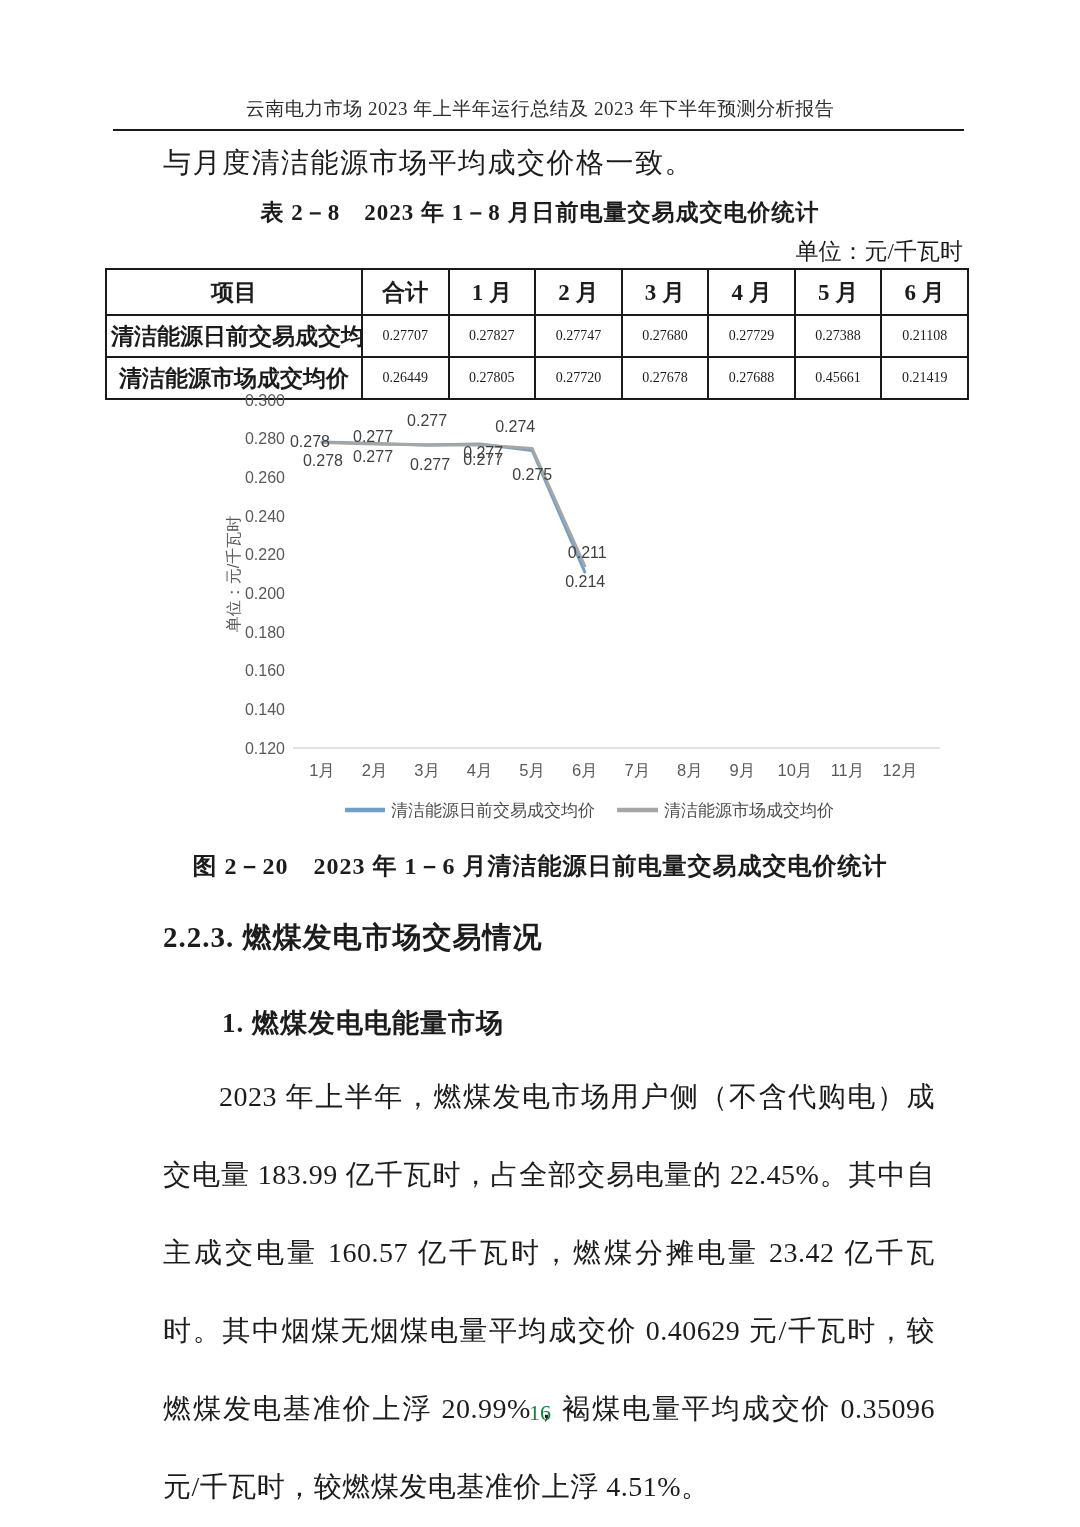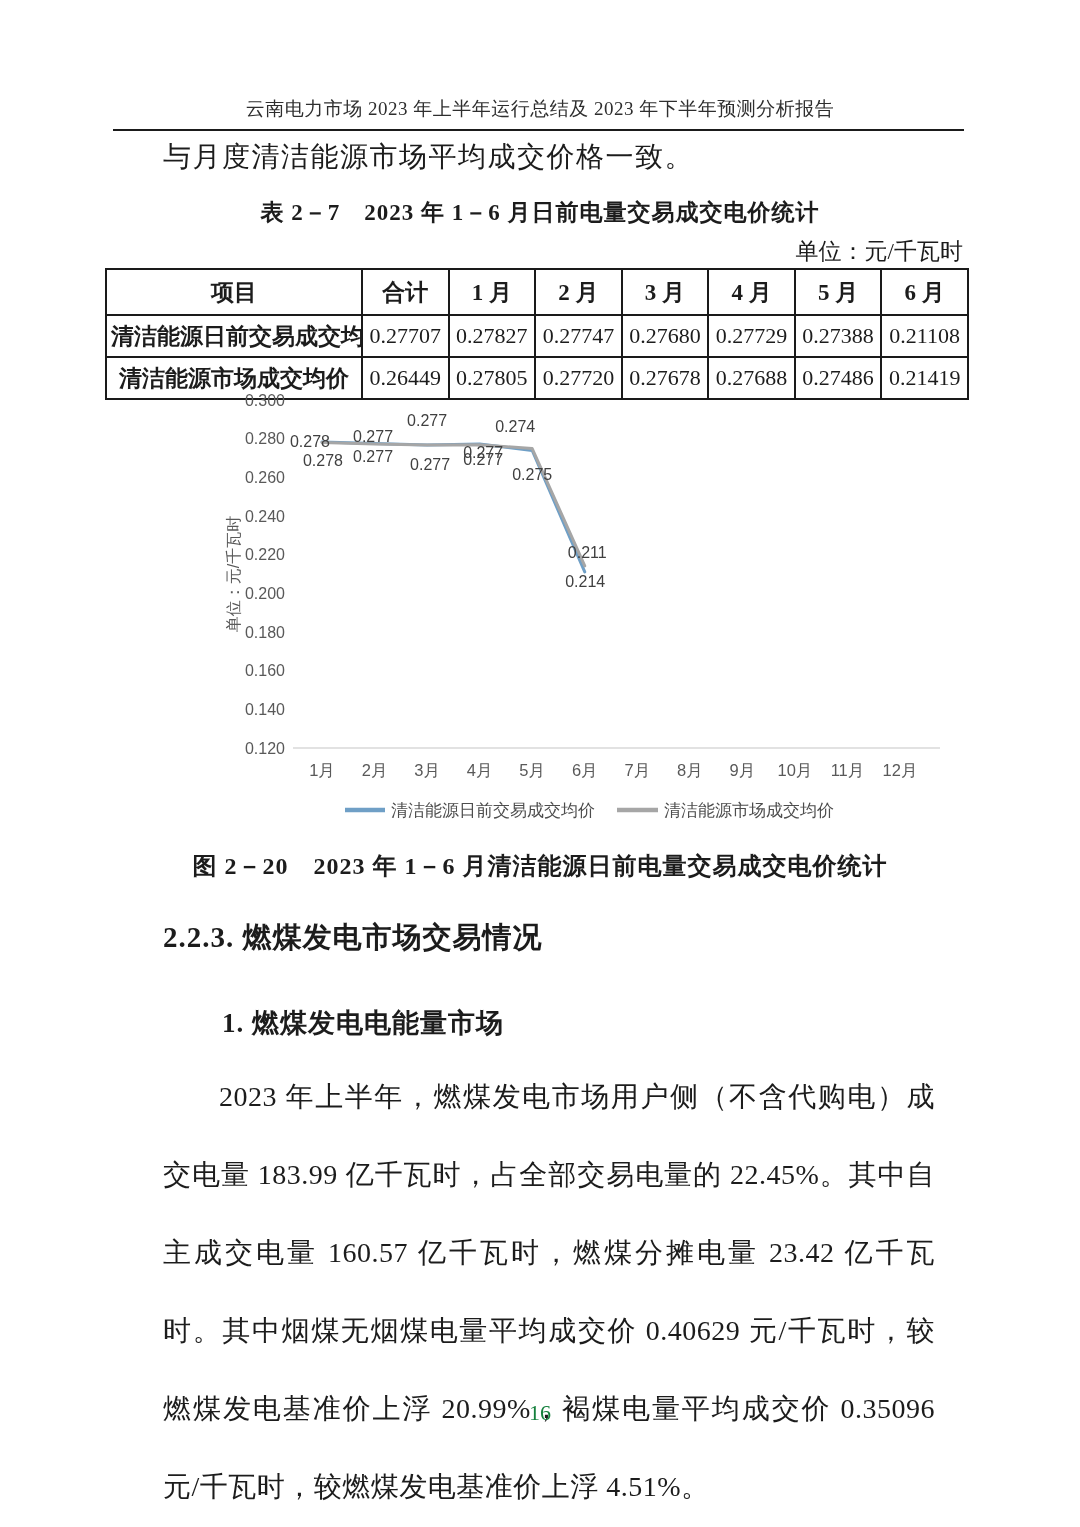--- a/index.html
+++ b/index.html
@@ -5,36 +5,36 @@
   html,body{margin:0;padding:0;}
   body{
     width:1080px;height:1527px;background:#ffffff;position:relative;
     font-family:"Liberation Serif","DejaVu Serif",serif;color:#1c1c1c;
   }
   .header-title{
     position:absolute;top:96px;left:0;width:1080px;text-align:center;
     font-size:19px;color:#2e2e2e;letter-spacing:.5px;
   }
   .header-rule{position:absolute;top:129px;left:113px;width:851px;height:2px;background:#1b1b1b;}
-  .intro{position:absolute;top:138px;left:163px;margin:0;font-size:28px;letter-spacing:1.5px;}
+  .intro{position:absolute;top:144px;left:163px;margin:0;font-size:28px;letter-spacing:1.5px;}
   .table-title{
     position:absolute;top:197px;left:0;width:1080px;text-align:center;
     font-weight:bold;font-size:23px;letter-spacing:1px;
   }
   .unit-note{position:absolute;top:236px;left:0;width:963px;text-align:right;font-size:23px;}
   table.price{
     position:absolute;top:268px;left:105px;width:864px;
     border-collapse:collapse;table-layout:fixed;
   }
   table.price th,table.price td{
     border:2px solid #1a1a1a;text-align:center;vertical-align:middle;padding:4px;
     overflow:hidden;white-space:nowrap;
   }
   table.price th{height:36px;font-size:23px;font-weight:bold;}
-  table.price td{height:32px;font-size:22px;}
+  table.price td{height:32px;font-size:14px;}
   table.price td.rowlabel{font-size:23px;font-weight:bold;}
   .chart-wrap{position:absolute;top:388px;left:200px;width:760px;height:452px;}
   .chart-wrap svg{font-family:"Liberation Sans","DejaVu Sans",sans-serif;}
   .figure-caption{
     position:absolute;top:850px;left:0;width:1080px;text-align:center;
     font-weight:bold;font-size:24px;letter-spacing:1px;
   }
   .section-heading{position:absolute;top:918px;left:163px;margin:0;font-size:29px;font-weight:bold;letter-spacing:1px;text-align:right;}
   .section-subheading{position:absolute;top:1005px;left:222px;margin:0;font-size:27px;font-weight:bold;letter-spacing:1px;}
   .body-par{
@@ -45,21 +45,21 @@
   .page-number{position:absolute;top:1400px;left:0;width:1080px;text-align:center;font-size:22px;color:#15803d;}
 </style>
 </head>
 <body>
 
 <div class="header-title">云南电力市场 2023 年上半年运行总结及 2023 年下半年预测分析报告</div>
 <div class="header-rule"></div>
 
 <p class="intro">与月度清洁能源市场平均成交价格一致。</p>
 
-<div class="table-title">表 2－7　2023 年 1－6 月日前电量交易成交电价统计</div>
+<div class="table-title">表 2－8　2023 年 1－8 月日前电量交易成交电价统计</div>
 <div class="unit-note">单位：元/千瓦时</div>
 
 <table class="price">
   <colgroup>
     <col style="width:256px">
       <col>
       <col>
       <col>
       <col>
       <col>
@@ -89,21 +89,21 @@
         <td>0.27388</td>
         <td>0.21108</td>
       </tr>
       <tr>
         <td class="rowlabel">清洁能源市场成交均价</td>
         <td>0.26449</td>
         <td>0.27805</td>
         <td>0.27720</td>
         <td>0.27678</td>
         <td>0.27688</td>
-        <td>0.27486</td>
+        <td>0.45661</td>
         <td>0.21419</td>
       </tr>
     </tbody>
 </table>
 
 <div class="chart-wrap">
   <svg id="chart-svg" width="760" height="452" viewBox="0 0 760 452">
       <text x="85" y="12" text-anchor="end" dominant-baseline="central" font-size="16" fill="#595959">0.300</text>
       <text x="85" y="50.6666666666667" text-anchor="end" dominant-baseline="central" font-size="16" fill="#595959">0.280</text>
       <text x="85" y="89.3333333333333" text-anchor="end" dominant-baseline="central" font-size="16" fill="#595959">0.260</text>

